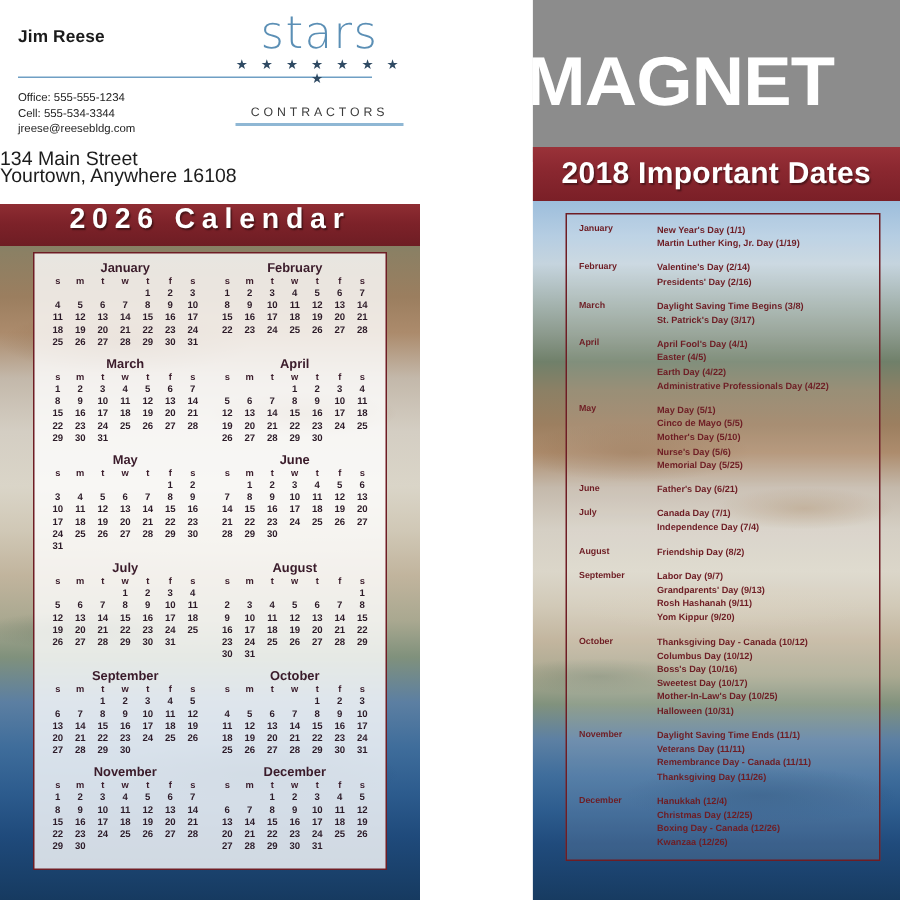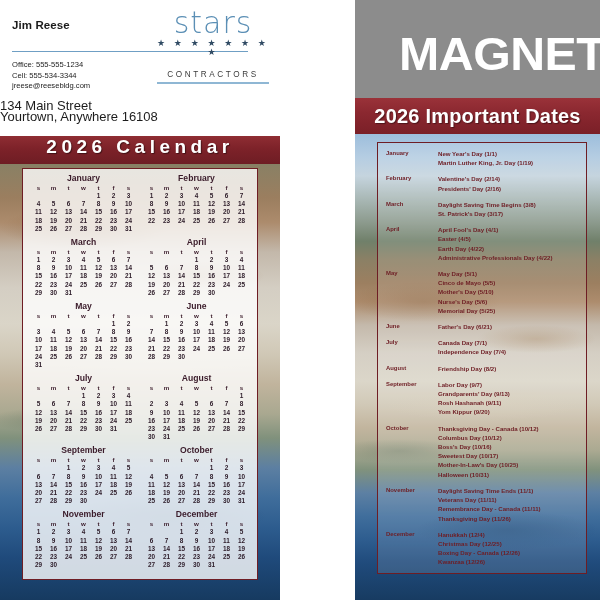--- a/index.html
+++ b/index.html
@@ -99,21 +99,21 @@
   table.m { width: 100%; border-collapse: collapse; }
   table.m th { font-size: 6.2px; font-weight: bold; color:#3a1b2a; line-height: 8px; text-align:center; padding:0; }
   table.m td { font-size: 6.4px; font-weight: bold; color:#2c1b28; line-height: 8.2px; text-align:center; padding:0; }
 
   
   #right-panel {
     position:absolute; left: 355px; top: 0; width: 245px; height: 600px; overflow:hidden;
   }
   #magnet-head {
     position:absolute; left:0; top:0; width:245px; height: 108px;
-    background:#8c8c8c; display:flex; align-items:center; justify-content:flex-end;
+    background:#8c8c8c; display:flex; align-items:center; justify-content:flex-start;
   }
   #magnet-word {
     color:#ffffff; font-size: 46px; font-weight: bold; letter-spacing: -0.5px;
     font-family:"Liberation Sans", sans-serif; transform: scaleX(1.05);
   }
   #dates-banner {
     position:absolute; left:0; top:98px; width:245px; height: 36px;
     background: linear-gradient(to bottom, #9a3239 0%, #8b2830 40%, #7a1f27 100%);
     display:flex; align-items:center; justify-content:center;
   }
@@ -970,21 +970,21 @@
       </div>
   </div>
 
   <div class="sep-gap"></div>
 
   <div id="right-panel">
     <div id="magnet-head">
       <span id="magnet-word">MAGNET</span>
     </div>
     <div id="dates-banner">
-      <span id="dates-banner-text">2026 Important Dates</span>
+      <span id="dates-banner-text">2018 Important Dates</span>
     </div>
     <div id="right-photo"></div>
     <div id="dates-box">
         <div class="mgroup">
           <div class="mgroup-name">January</div>
           <div class="mgroup-events">
             <div class="mevent">New Year's Day (1/1)</div>
             <div class="mevent">Martin Luther King, Jr. Day (1/19)</div>
           </div>
         </div>

